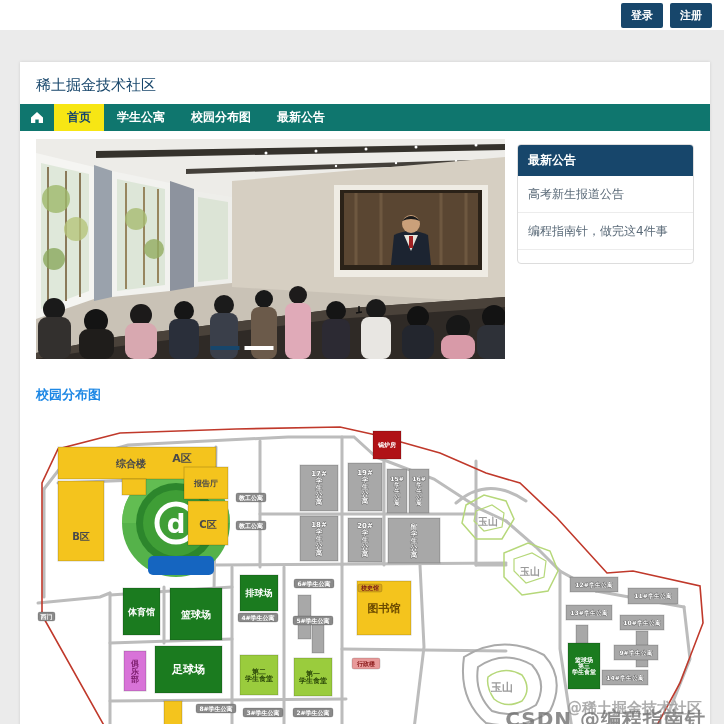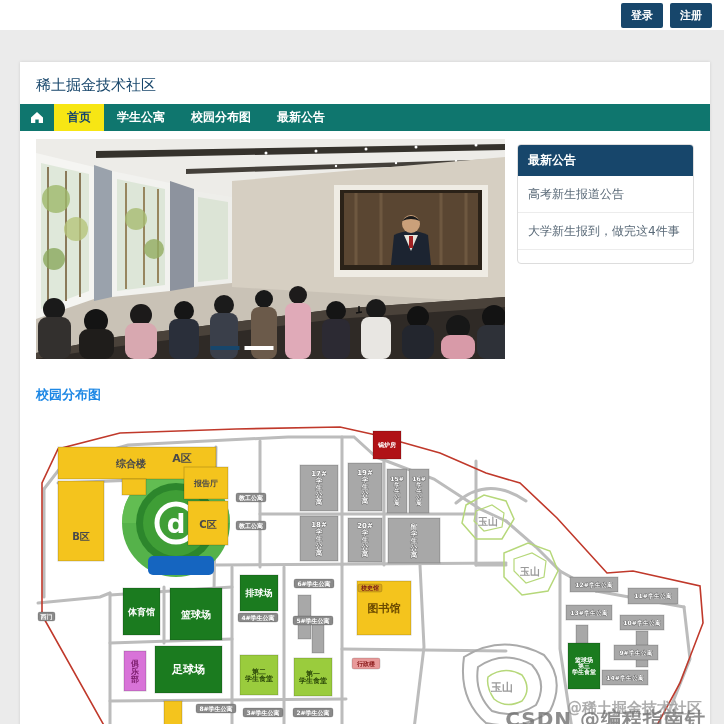--- a/index.html
+++ b/index.html
@@ -163,21 +163,21 @@
       <div class="indicators">
           <span class="ind active"></span>
           <span class="ind"></span>
         </div>
     </div>
 
     <div class="panel">
       <div class="panel-header">最新公告</div>
       <div>
           <div class="panel-item">高考新生报道公告</div>
-          <div class="panel-item">大学新生报到，做完这4件事</div>
+          <div class="panel-item">编程指南针，做完这4件事</div>
         </div>
     </div>
   </div>
 
   <div class="section-title">校园分布图</div>
 
   <div class="map-wrap">
     <svg id="mapsvg" width="674" height="312" viewBox="0 0 674 312">
       <rect x="0" y="0" width="674" height="312" fill="#ffffff"></rect>
 

